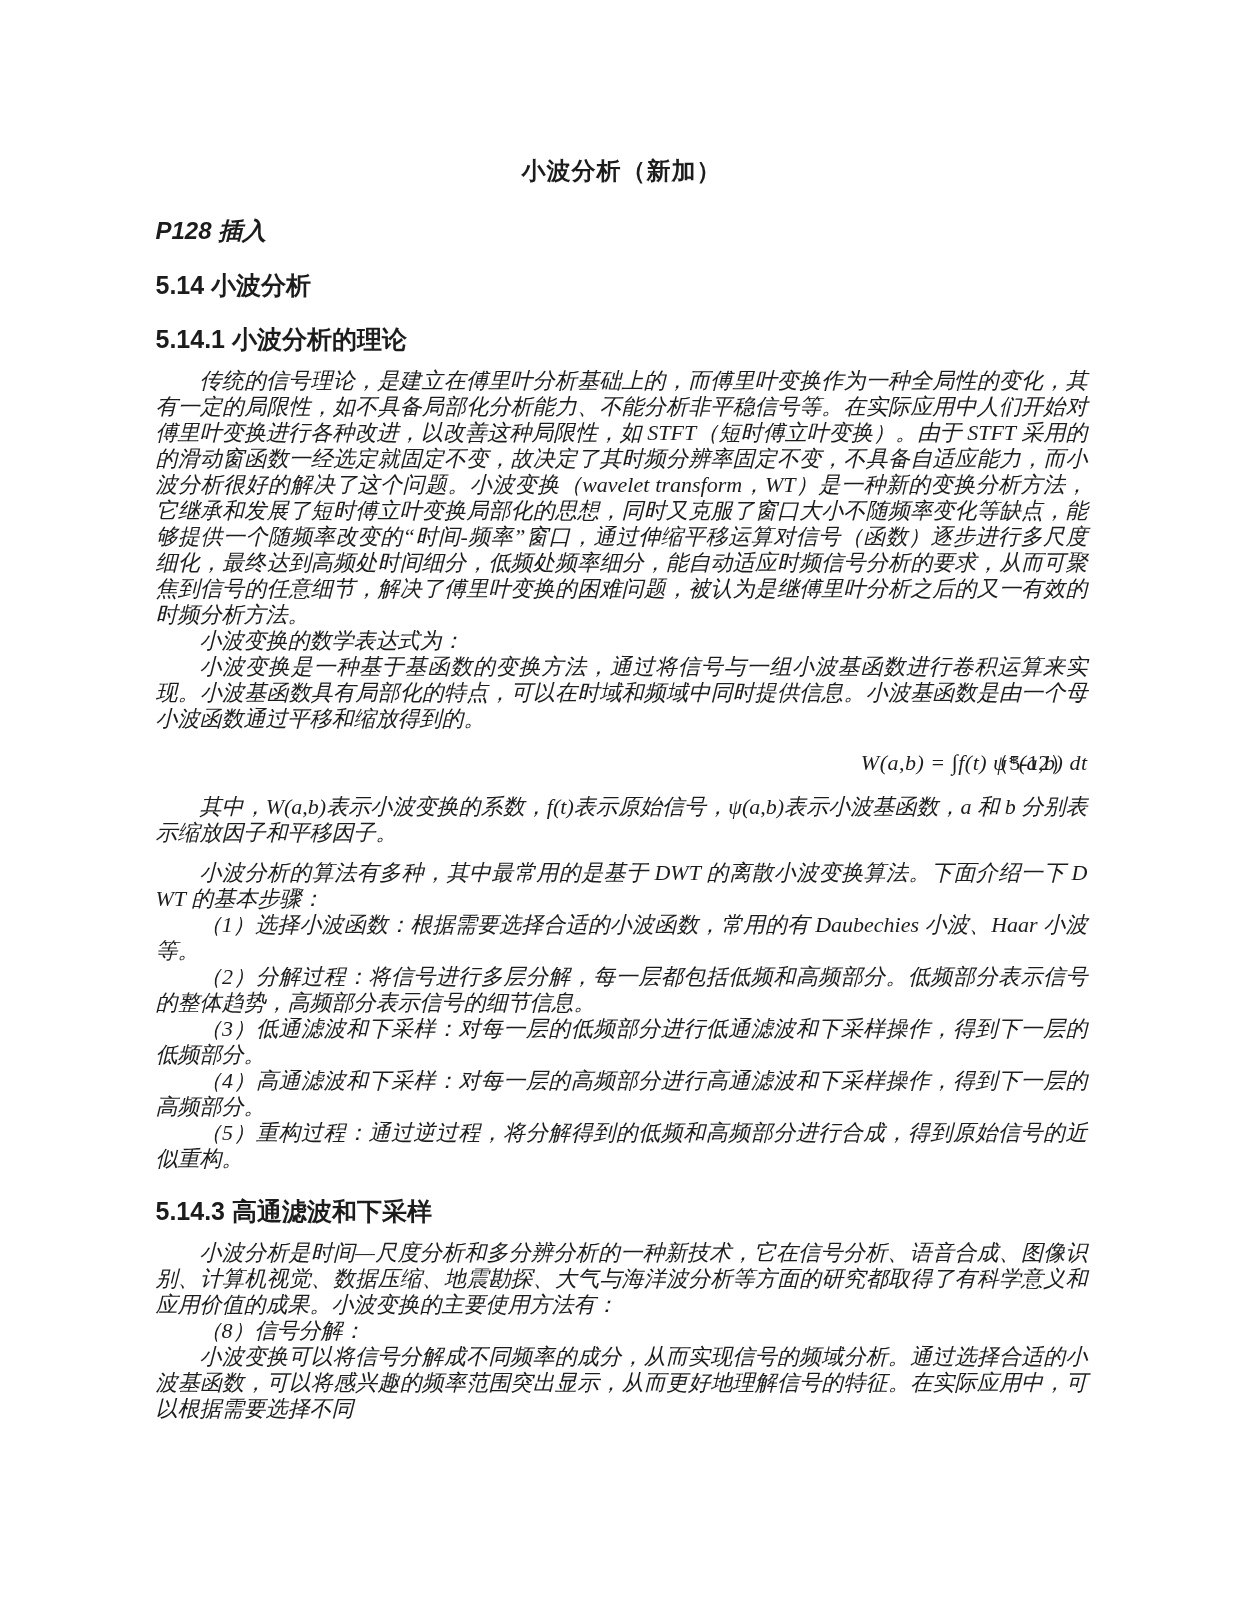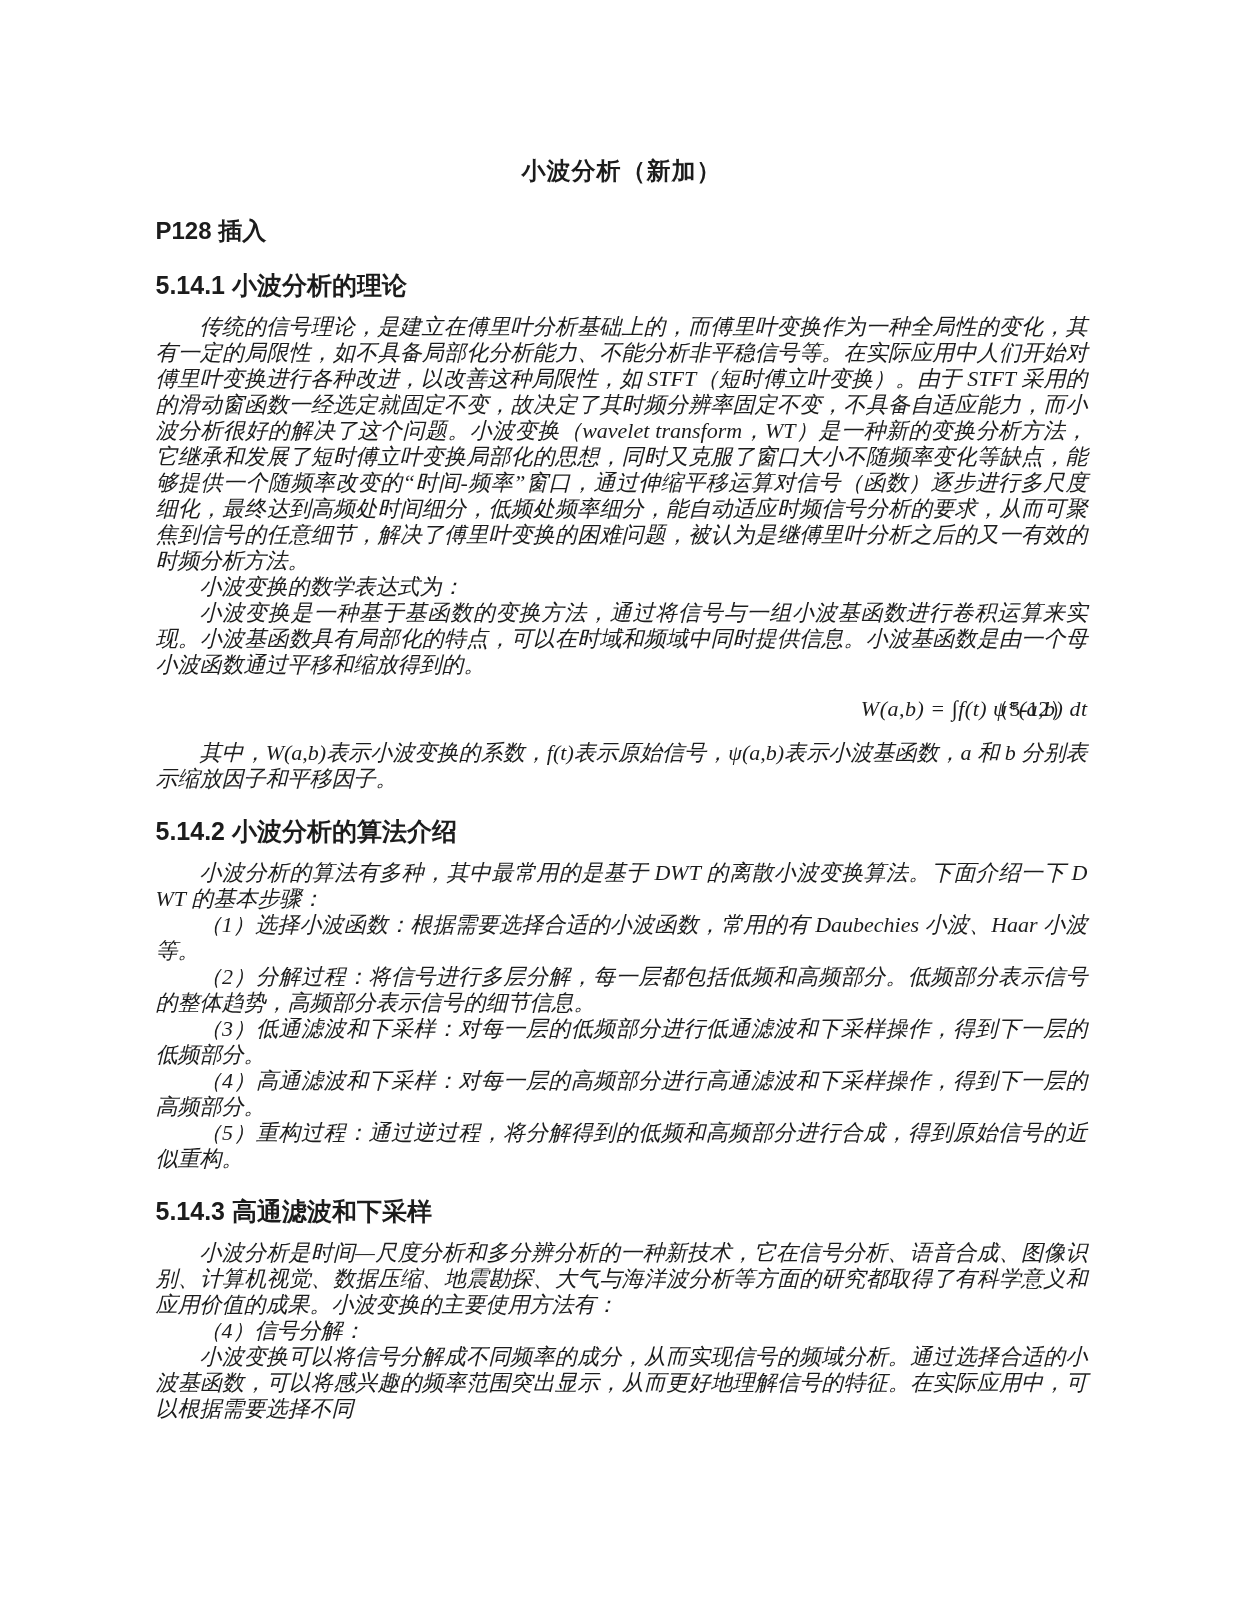--- a/index.html
+++ b/index.html
@@ -27,20 +27,21 @@
     font-size: 24px;
     line-height: 30px;
     letter-spacing: 1px;
   }
   .note-heading {
     margin: 30px 0 16px 0;
     font-family: "Liberation Sans", "DejaVu Sans", sans-serif;
     font-weight: 700;
     font-size: 24px;
     line-height: 30px;
+    font-style: italic;
   }
   .sec-heading {
     margin: 24px 0 14px 0;
     font-family: "Liberation Sans", "DejaVu Sans", sans-serif;
     font-weight: 700;
     font-size: 25px;
     line-height: 30px;
   }
   .para {
     margin: 0;
@@ -77,52 +78,52 @@
 </style>
 </head>
 <body>
 
 <div class="page">
 
   <h1 class="doc-title">小波分析（新加）</h1>
 
   <h2 class="note-heading">P128 插入</h2>
 
+  <h2 class="sec-heading">5.14 小波分析</h2>
 
   <h3 class="sec-heading">5.14.1 小波分析的理论</h3>
 
   <p class="para first-after-heading">传统的信号理论，是建立在傅里叶分析基础上的，而傅里叶变换作为一种全局性的变化，其有一定的局限性，如不具备局部化分析能力、不能分析非平稳信号等。在实际应用中人们开始对傅里叶变换进行各种改进，以改善这种局限性，如 STFT（短时傅立叶变换）。由于 STFT 采用的的滑动窗函数一经选定就固定不变，故决定了其时频分辨率固定不变，不具备自适应能力，而小波分析很好的解决了这个问题。小波变换（wavelet transform，WT）是一种新的变换分析方法，它继承和发展了短时傅立叶变换局部化的思想，同时又克服了窗口大小不随频率变化等缺点，能够提供一个随频率改变的“时间-频率”窗口，通过伸缩平移运算对信号（函数）逐步进行多尺度细化，最终达到高频处时间细分，低频处频率细分，能自动适应时频信号分析的要求，从而可聚焦到信号的任意细节，解决了傅里叶变换的困难问题，被认为是继傅里叶分析之后的又一有效的时频分析方法。</p>
 
   <p class="para">小波变换的数学表达式为：</p>
 
   <p class="para">小波变换是一种基于基函数的变换方法，通过将信号与一组小波基函数进行卷积运算来实现。小波基函数具有局部化的特点，可以在时域和频域中同时提供信息。小波基函数是由一个母小波函数通过平移和缩放得到的。</p>
 
   <div class="formula-row">
     <span class="formula-expr">W(a,b) = ∫f(t) ψ*(a,b) dt</span>
     <span class="formula-num">（5-12）</span>
   </div>
 
   <p class="para">其中，W(a,b)表示小波变换的系数，f(t)表示原始信号，ψ(a,b)表示小波基函数，a 和 b 分别表示缩放因子和平移因子。</p>
 
-  <h3 class="sec-heading">5.14.2 小波分析的算法介绍</h3>
 
   <p class="para first-after-heading">小波分析的算法有多种，其中最常用的是基于 DWT 的离散小波变换算法。下面介绍一下 DWT 的基本步骤：</p>
 
   <p class="para">（1）选择小波函数：根据需要选择合适的小波函数，常用的有 Daubechies 小波、Haar 小波等。</p>
 
   <p class="para">（2）分解过程：将信号进行多层分解，每一层都包括低频和高频部分。低频部分表示信号的整体趋势，高频部分表示信号的细节信息。</p>
 
   <p class="para">（3）低通滤波和下采样：对每一层的低频部分进行低通滤波和下采样操作，得到下一层的低频部分。</p>
 
   <p class="para">（4）高通滤波和下采样：对每一层的高频部分进行高通滤波和下采样操作，得到下一层的高频部分。</p>
 
   <p class="para">（5）重构过程：通过逆过程，将分解得到的低频和高频部分进行合成，得到原始信号的近似重构。</p>
 
 
   <h3 class="sec-heading">5.14.3 高通滤波和下采样</h3>
 
   <p class="para first-after-heading">小波分析是时间—尺度分析和多分辨分析的一种新技术，它在信号分析、语音合成、图像识别、计算机视觉、数据压缩、地震勘探、大气与海洋波分析等方面的研究都取得了有科学意义和应用价值的成果。小波变换的主要使用方法有：</p>
 
-  <p class="para">（4）信号分解：</p>
+  <p class="para">（8）信号分解：</p>
 
   <p class="para">小波变换可以将信号分解成不同频率的成分，从而实现信号的频域分析。通过选择合适的小波基函数，可以将感兴趣的频率范围突出显示，从而更好地理解信号的特征。在实际应用中，可以根据需要选择不同</p>
 
 </div>
 
 </body></html>

